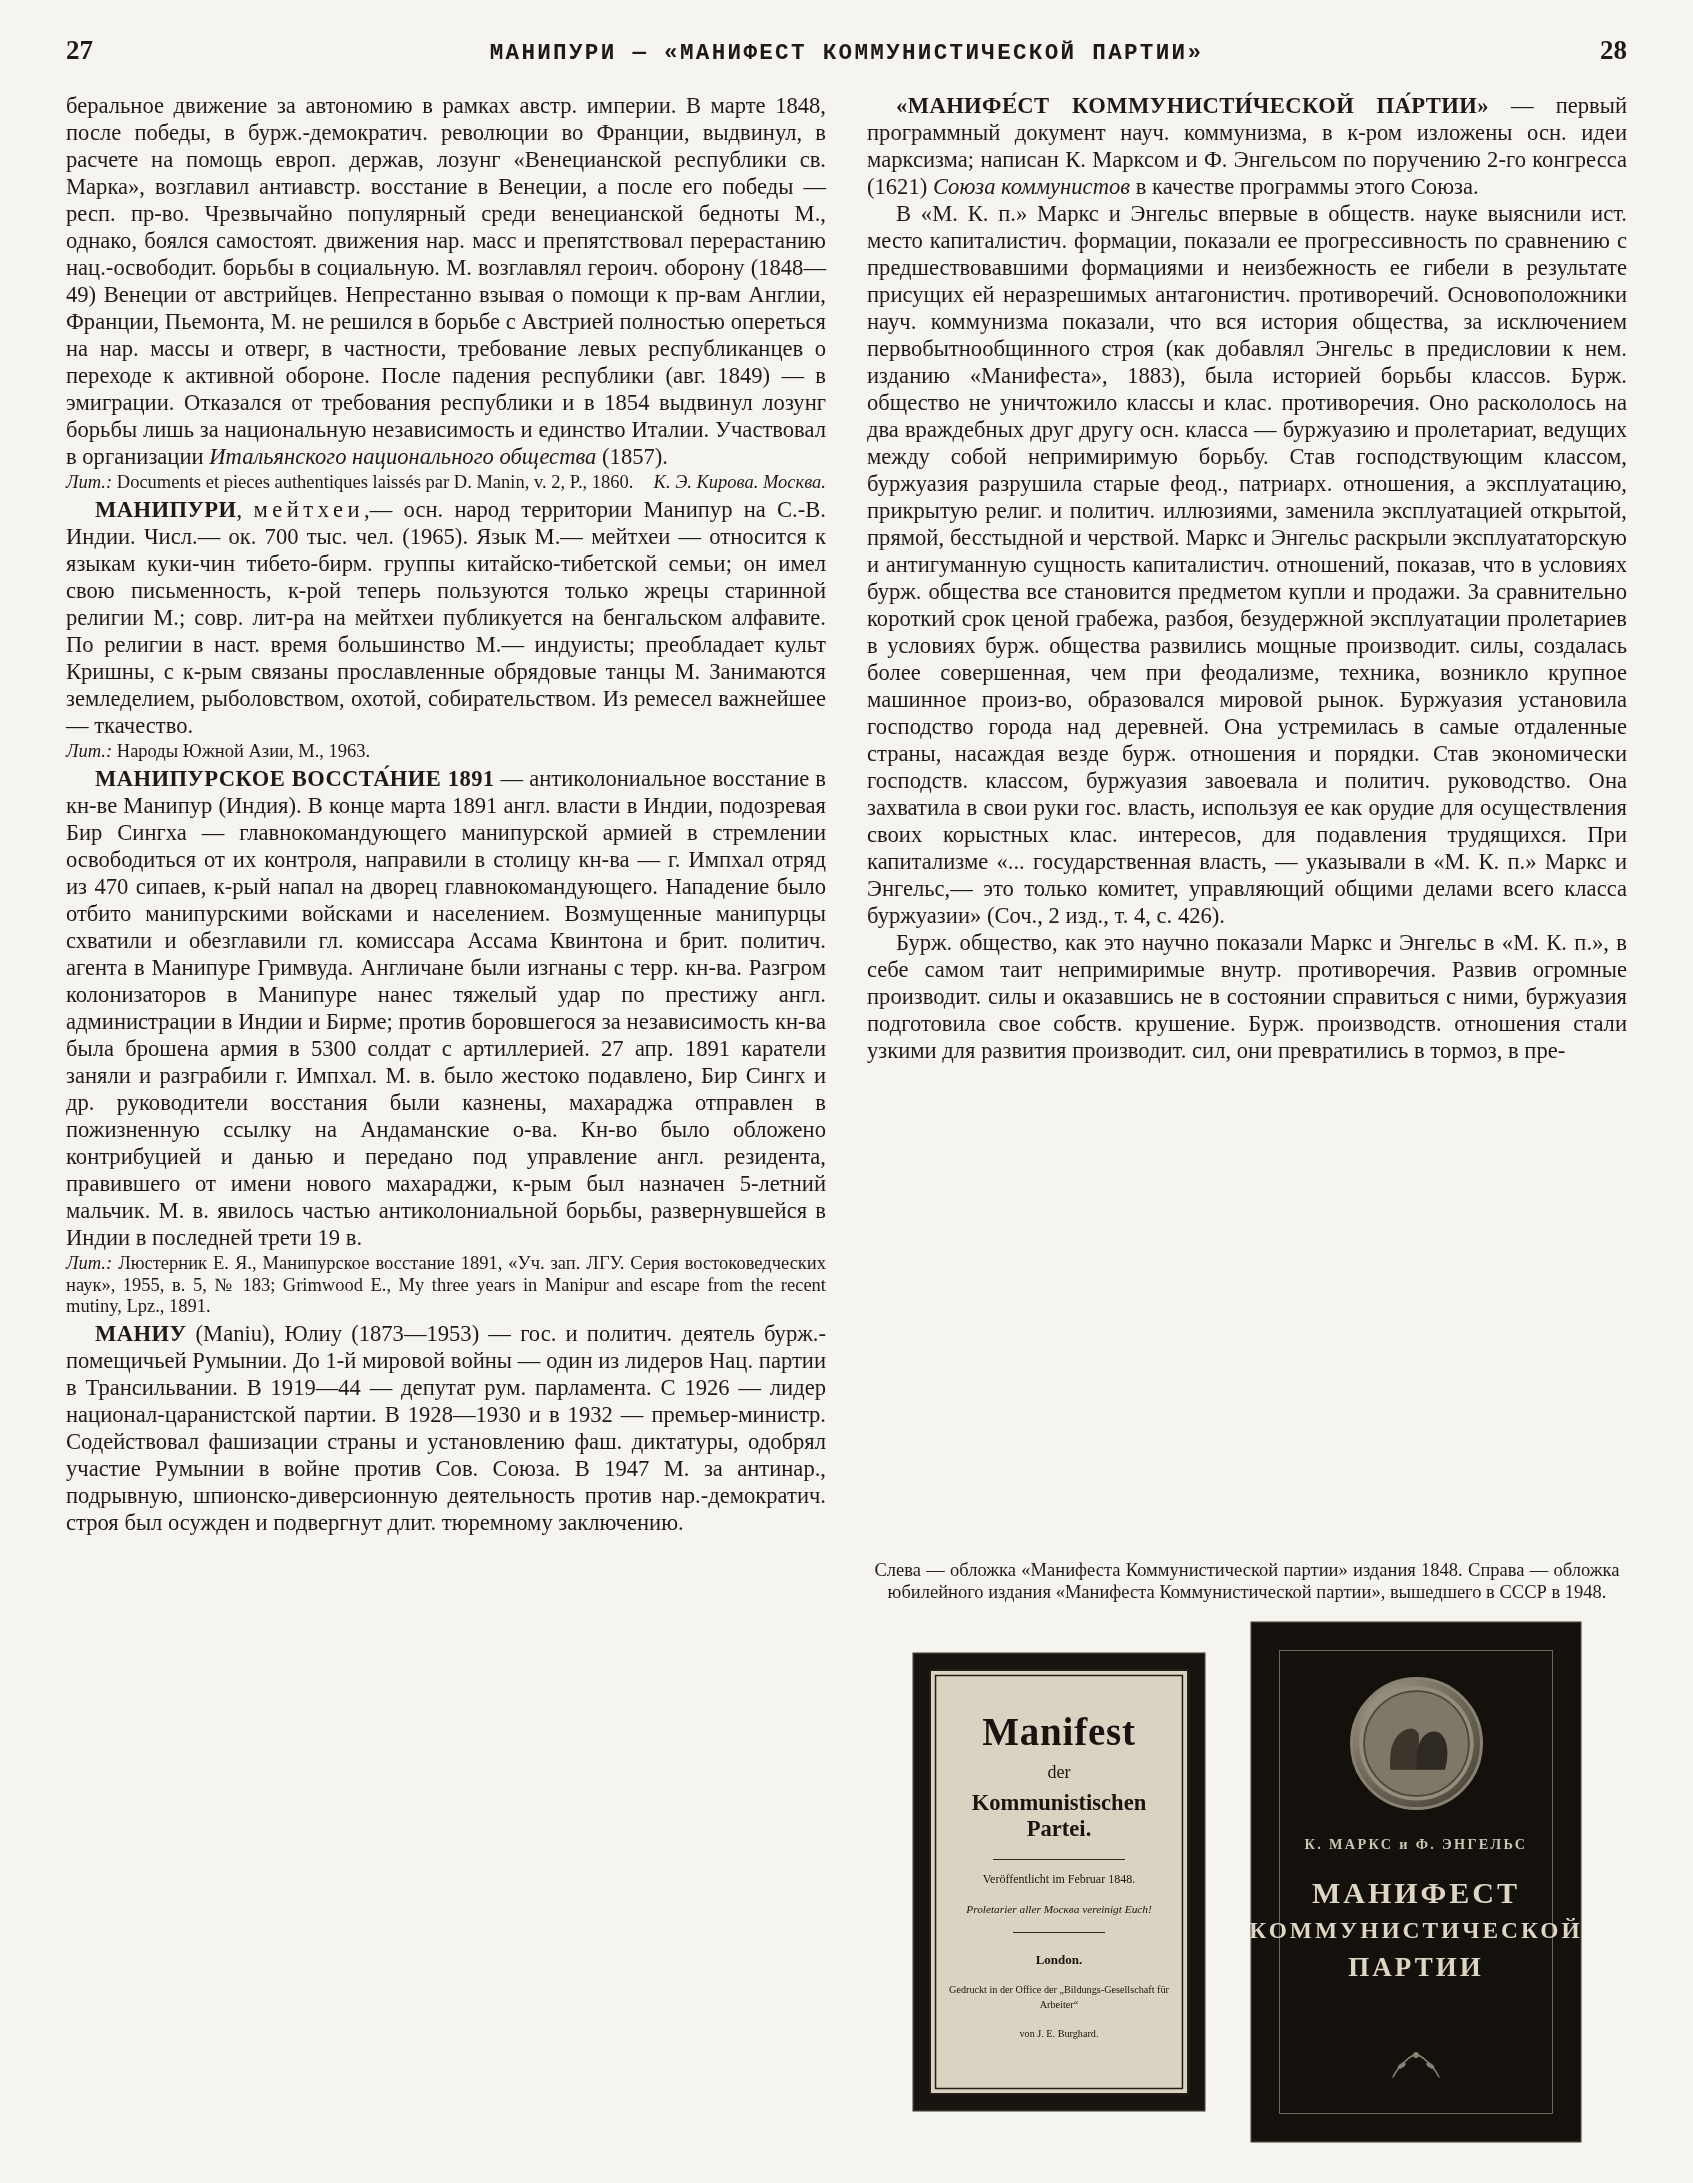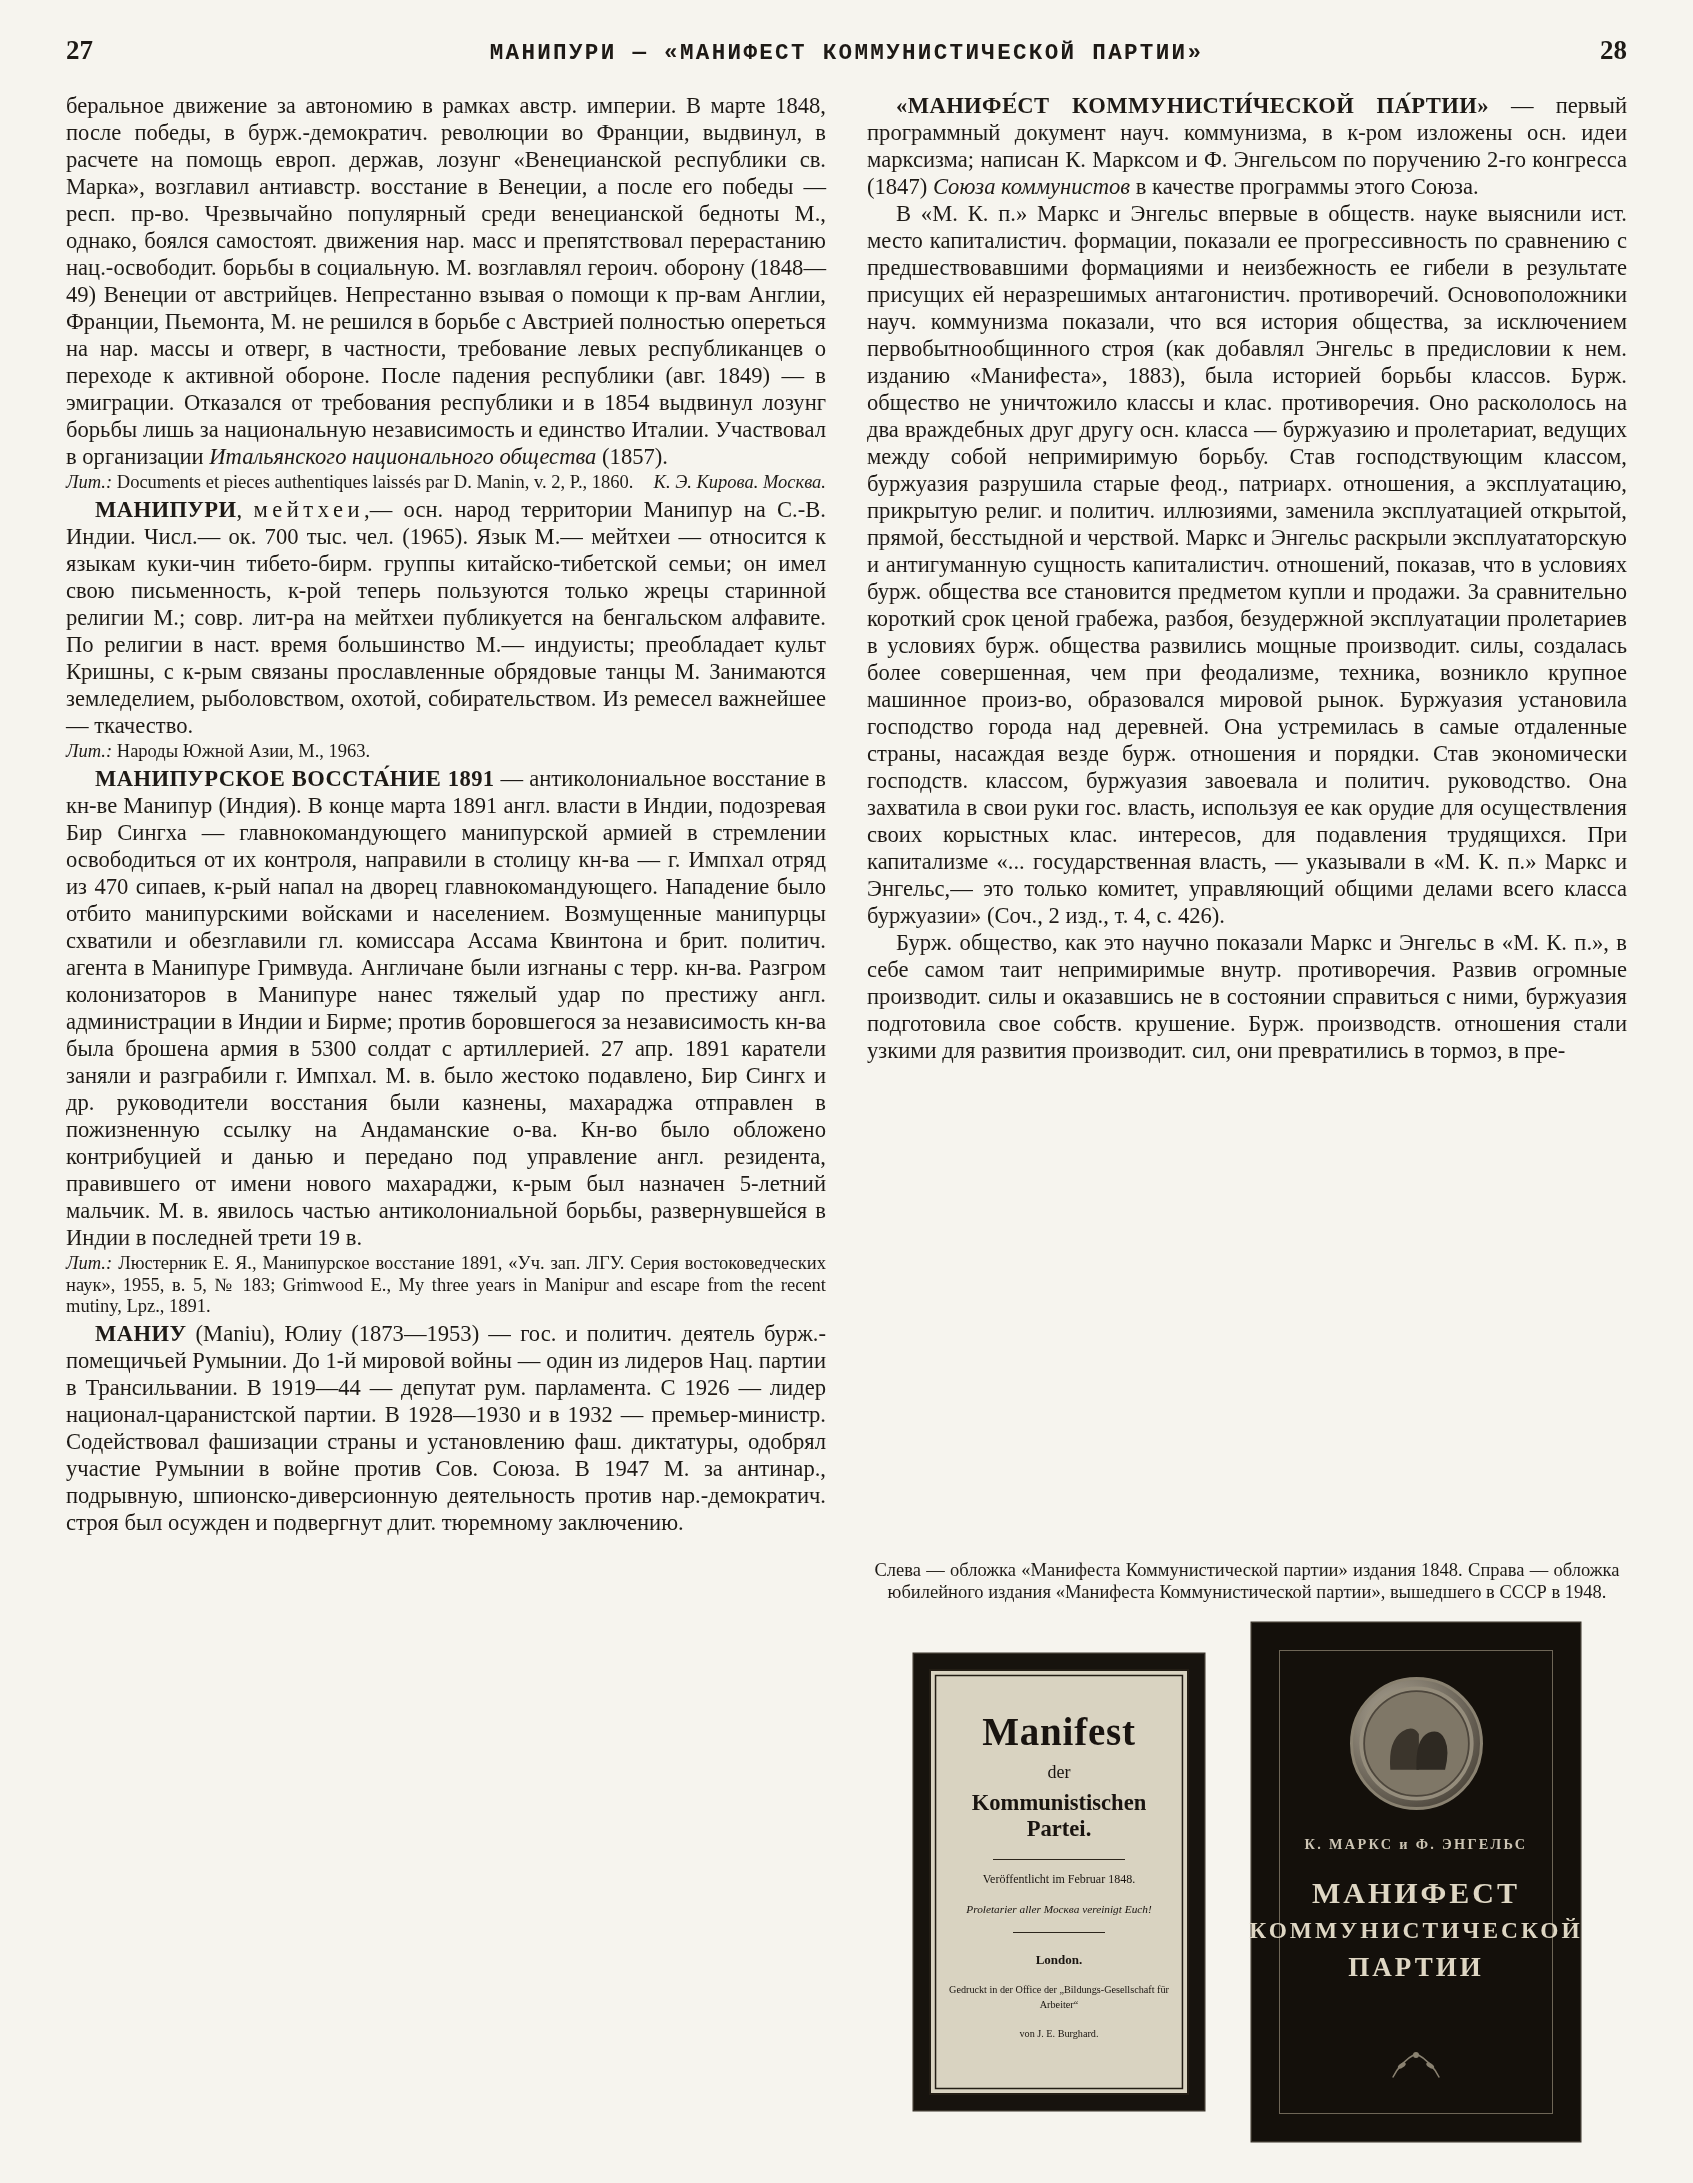--- a/index.html
+++ b/index.html
@@ -152,21 +152,21 @@
       <p class="body"><b class="entry-title">МАНИПУРСКОЕ ВОССТА́НИЕ 1891</b><span> — антиколониальное восстание в кн-ве Манипур (Индия). В конце марта 1891 англ. власти в Индии, подозревая Бир Сингха — главнокомандующего манипурской армией в стремлении освободиться от их контроля, направили в столицу кн-ва — г. Импхал отряд из 470 сипаев, к-рый напал на дворец главнокомандующего. Нападение было отбито манипурскими войсками и населением. Возмущенные манипурцы схватили и обезглавили гл. комиссара Ассама Квинтона и брит. политич. агента в Манипуре Гримвуда. Англичане были изгнаны с терр. кн-ва. Разгром колонизаторов в Манипуре нанес тяжелый удар по престижу англ. администрации в Индии и Бирме; против боровшегося за независимость кн-ва была брошена армия в 5300 солдат с артиллерией. 27 апр. 1891 каратели заняли и разграбили г. Импхал. М. в. было жестоко подавлено, Бир Сингх и др. руководители восстания были казнены, махараджа отправлен в пожизненную ссылку на Андаманские о-ва. Кн-во было обложено контрибуцией и данью и передано под управление англ. резидента, правившего от имени нового махараджи, к-рым был назначен 5-летний мальчик. М. в. явилось частью антиколониальной борьбы, развернувшейся в Индии в последней трети 19 в.</span></p>
 
       <p class="lit"><span class="lit-label">Лит.:</span><span> Люстерник Е. Я., Манипурское восстание 1891, «Уч. зап. ЛГУ. Серия востоковедческих наук», 1955, в. 5, № 183; Grimwood E., My three years in Manipur and escape from the recent mutiny, Lpz., 1891.</span></p>
 
       <p class="body"><b class="entry-title">МАНИУ</b><span> (Maniu), Юлиу (1873—1953) — гос. и политич. деятель бурж.-помещичьей Румынии. До 1-й мировой войны — один из лидеров Нац. партии в Трансильвании. В 1919—44 — депутат рум. парламента. С 1926 — лидер национал-царанистской партии. В 1928—1930 и в 1932 — премьер-министр. Содействовал фашизации страны и установлению фаш. диктатуры, одобрял участие Румынии в войне против Сов. Союза. В 1947 М. за антинар., подрывную, шпионско-диверсионную деятельность против нар.-демократич. строя был осужден и подвергнут длит. тюремному заключению.</span></p>
 
     </div>
 
     <div class="col col-right">
 
-      <p class="body"><b class="entry-title">«МАНИФЕ́СТ КОММУНИСТИ́ЧЕСКОЙ ПА́РТИИ»</b><span> — первый программный документ науч. коммунизма, в к-ром изложены осн. идеи марксизма; написан К. Марксом и Ф. Энгельсом по поручению 2-го конгресса (1847) </span><i>Союза коммунистов</i><span> в качестве программы этого Союза.</span></p>
+      <p class="body"><b class="entry-title">«МАНИФЕ́СТ КОММУНИСТИ́ЧЕСКОЙ ПА́РТИИ»</b><span> — первый программный документ науч. коммунизма, в к-ром изложены осн. идеи марксизма; написан К. Марксом и Ф. Энгельсом по поручению 2-го конгресса (1621) </span><i>Союза коммунистов</i><span> в качестве программы этого Союза.</span></p>
 
       <p class="body">В «М. К. п.» Маркс и Энгельс впервые в обществ. науке выяснили ист. место капиталистич. формации, показали ее прогрессивность по сравнению с предшествовавшими формациями и неизбежность ее гибели в результате присущих ей неразрешимых антагонистич. противоречий. Основоположники науч. коммунизма показали, что вся история общества, за исключением первобытнообщинного строя (как добавлял Энгельс в предисловии к нем. изданию «Манифеста», 1883), была историей борьбы классов. Бурж. общество не уничтожило классы и клас. противоречия. Оно раскололось на два враждебных друг другу осн. класса — буржуазию и пролетариат, ведущих между собой непримиримую борьбу. Став господствующим классом, буржуазия разрушила старые феод., патриарх. отношения, а эксплуатацию, прикрытую религ. и политич. иллюзиями, заменила эксплуатацией открытой, прямой, бесстыдной и черствой. Маркс и Энгельс раскрыли эксплуататорскую и антигуманную сущность капиталистич. отношений, показав, что в условиях бурж. общества все становится предметом купли и продажи. За сравнительно короткий срок ценой грабежа, разбоя, безудержной эксплуатации пролетариев в условиях бурж. общества развились мощные производит. силы, создалась более совершенная, чем при феодализме, техника, возникло крупное машинное произ-во, образовался мировой рынок. Буржуазия установила господство города над деревней. Она устремилась в самые отдаленные страны, насаждая везде бурж. отношения и порядки. Став экономически господств. классом, буржуазия завоевала и политич. руководство. Она захватила в свои руки гос. власть, используя ее как орудие для осуществления своих корыстных клас. интересов, для подавления трудящихся. При капитализме «... государственная власть, — указывали в «М. К. п.» Маркс и Энгельс,— это только комитет, управляющий общими делами всего класса буржуазии» (Соч., 2 изд., т. 4, с. 426).</p>
 
       <p class="body">Бурж. общество, как это научно показали Маркс и Энгельс в «М. К. п.», в себе самом таит непримиримые внутр. противоречия. Развив огромные производит. силы и оказавшись не в состоянии справиться с ними, буржуазия подготовила свое собств. крушение. Бурж. производств. отношения стали узкими для развития производит. сил, они превратились в тормоз, в пре-</p>
 
       <figure class="figure">
         <figcaption class="caption">Слева — обложка «Манифеста Коммунистической партии» издания 1848. Справа — обложка юбилейного издания «Манифеста Коммунистической партии», вышедшего в СССР в 1948.</figcaption>
 
         <div class="covers">
 

